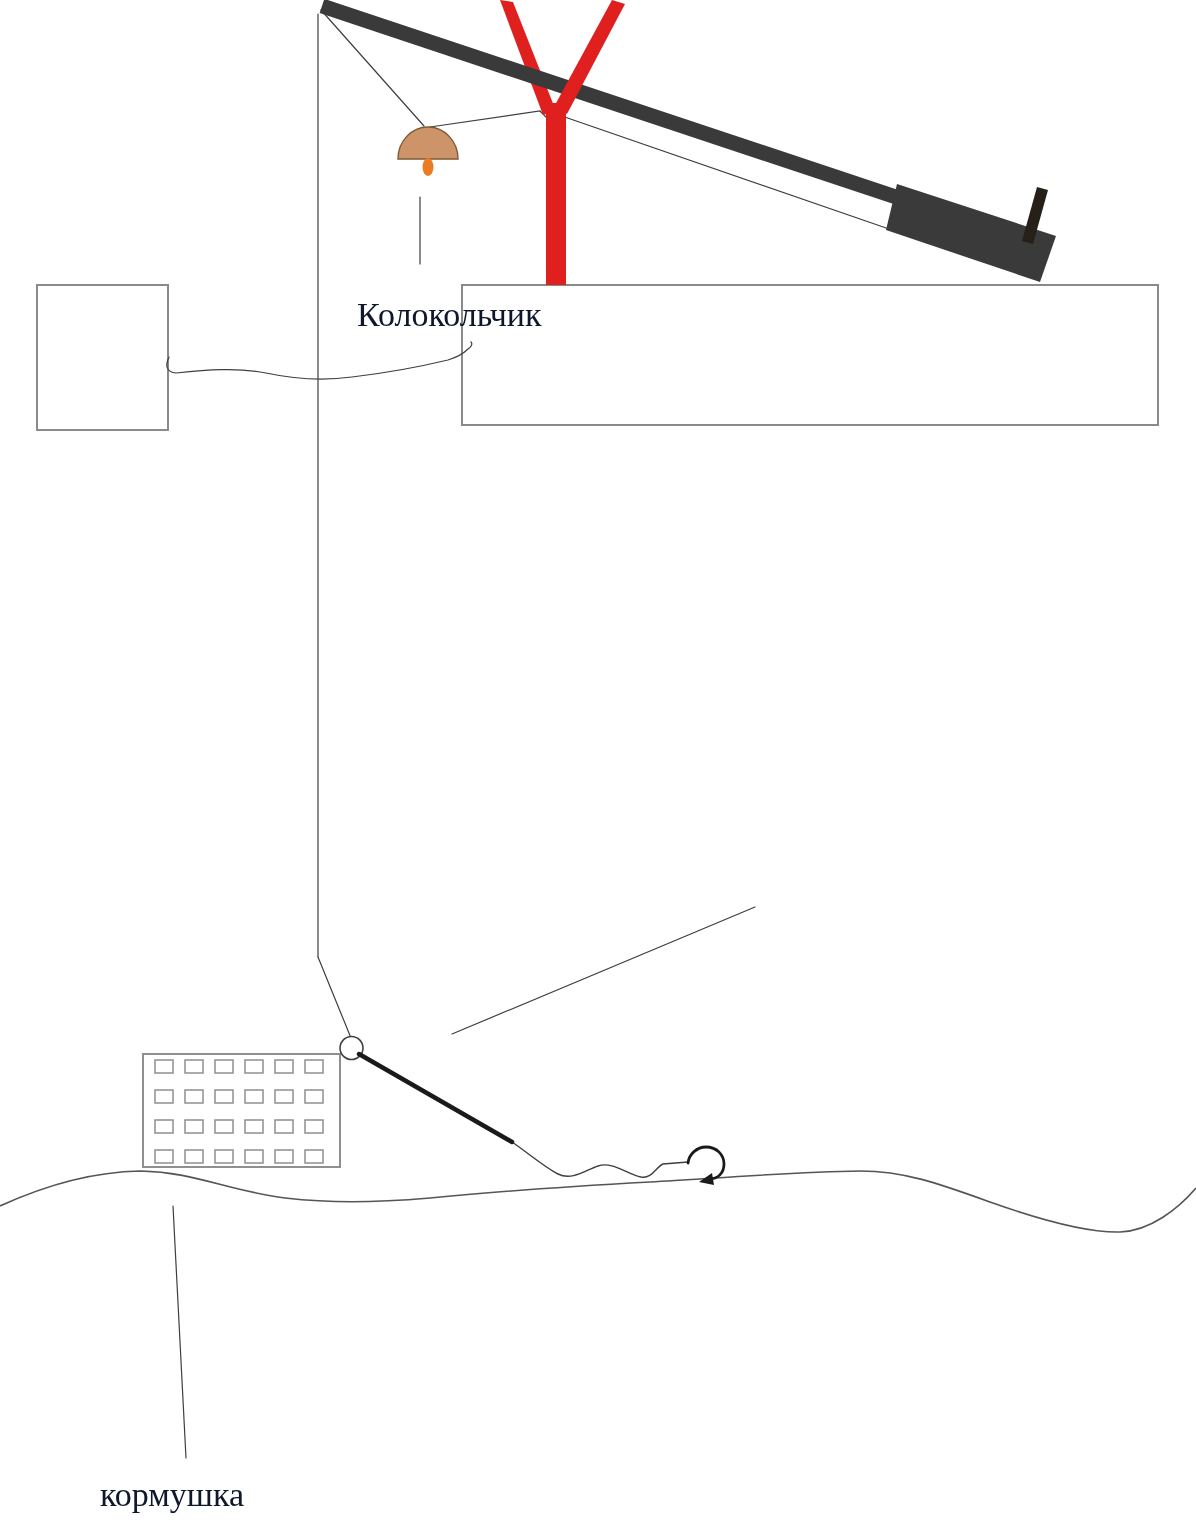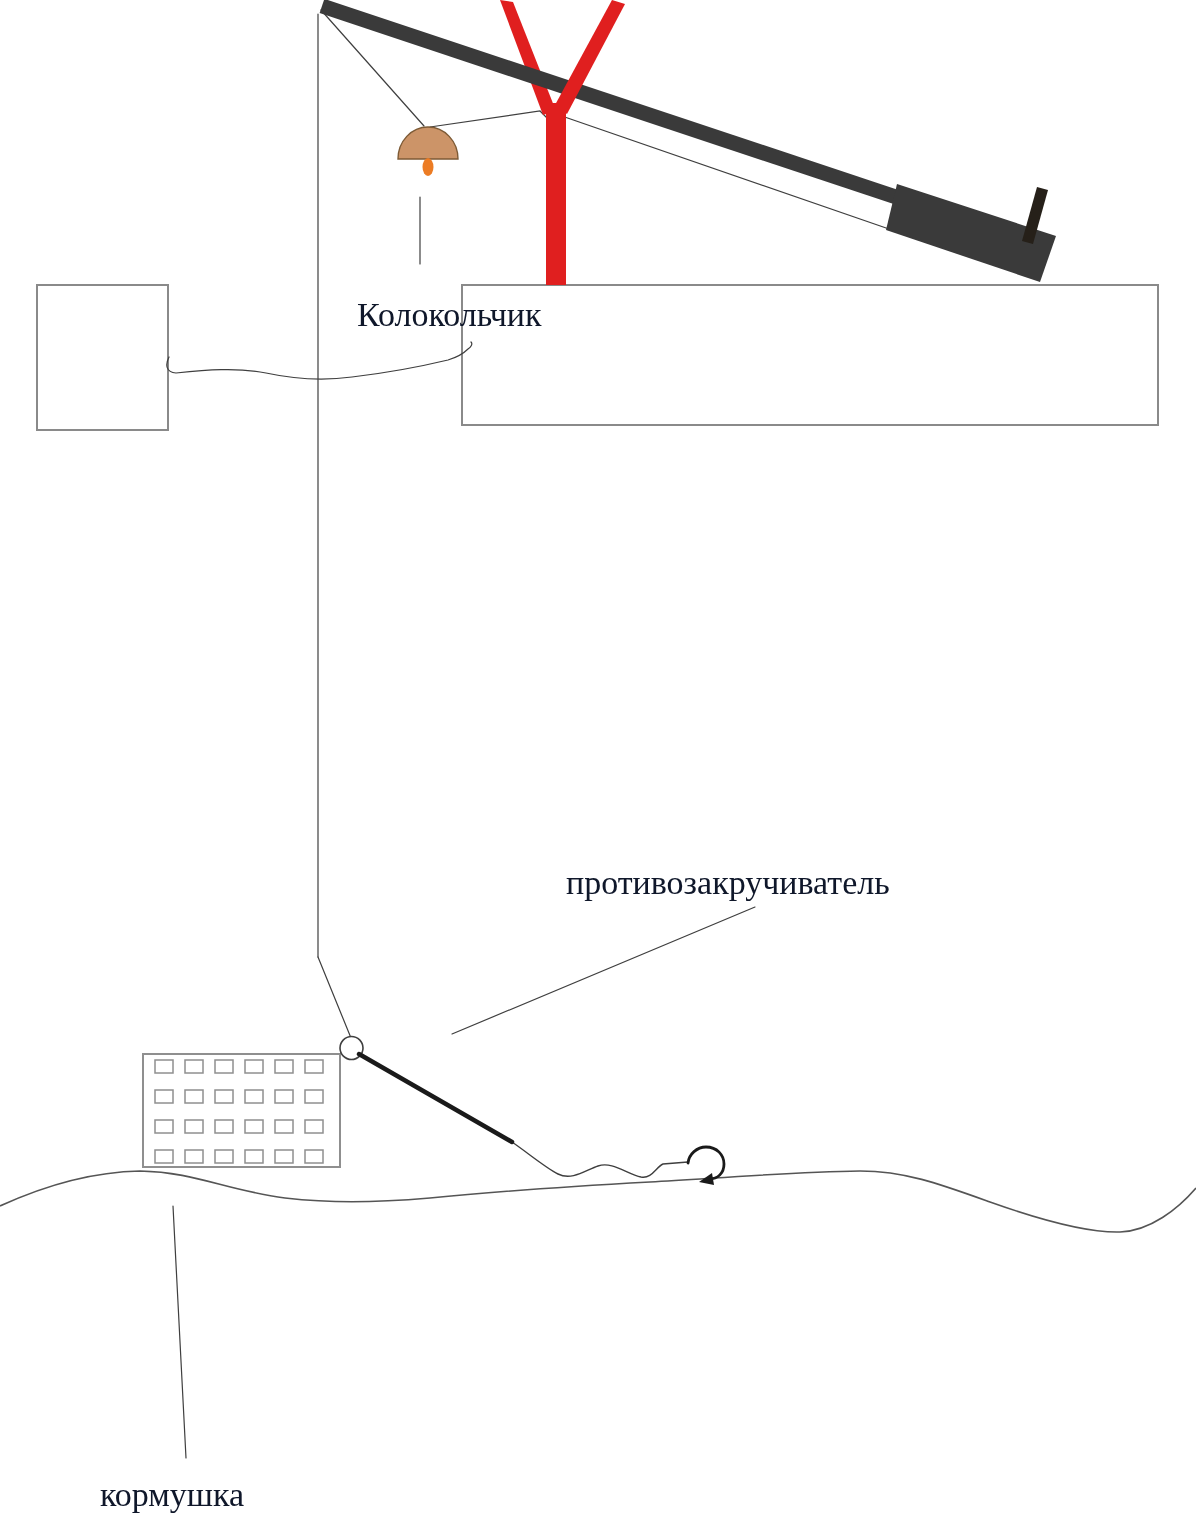--- a/index.html
+++ b/index.html
@@ -90,15 +90,14 @@
     <polygon points="897,184 1056,236 1040,282 886,230" fill="#3a3a3a"></polygon>
     <polygon points="1037,187 1048,190 1033,244 1022,241" fill="#262019"></polygon>
 
     <g>
       <path d="M398,159 A30,32 0 0 1 458,159 Z" stroke-width="1.4" stroke="#7d5a35" fill="#cc9468"></path>
       <ellipse cx="428" cy="167" rx="5.5" ry="9" fill="#ec7c24"></ellipse>
     </g>
   </svg>
 
   <div class="label label-bell">Колокольчик</div>
-  <div class="label label-antitwist">противозакручиватель</div>
   <div class="label label-feeder">кормушка</div>
 </div>
 
 </body></html>

